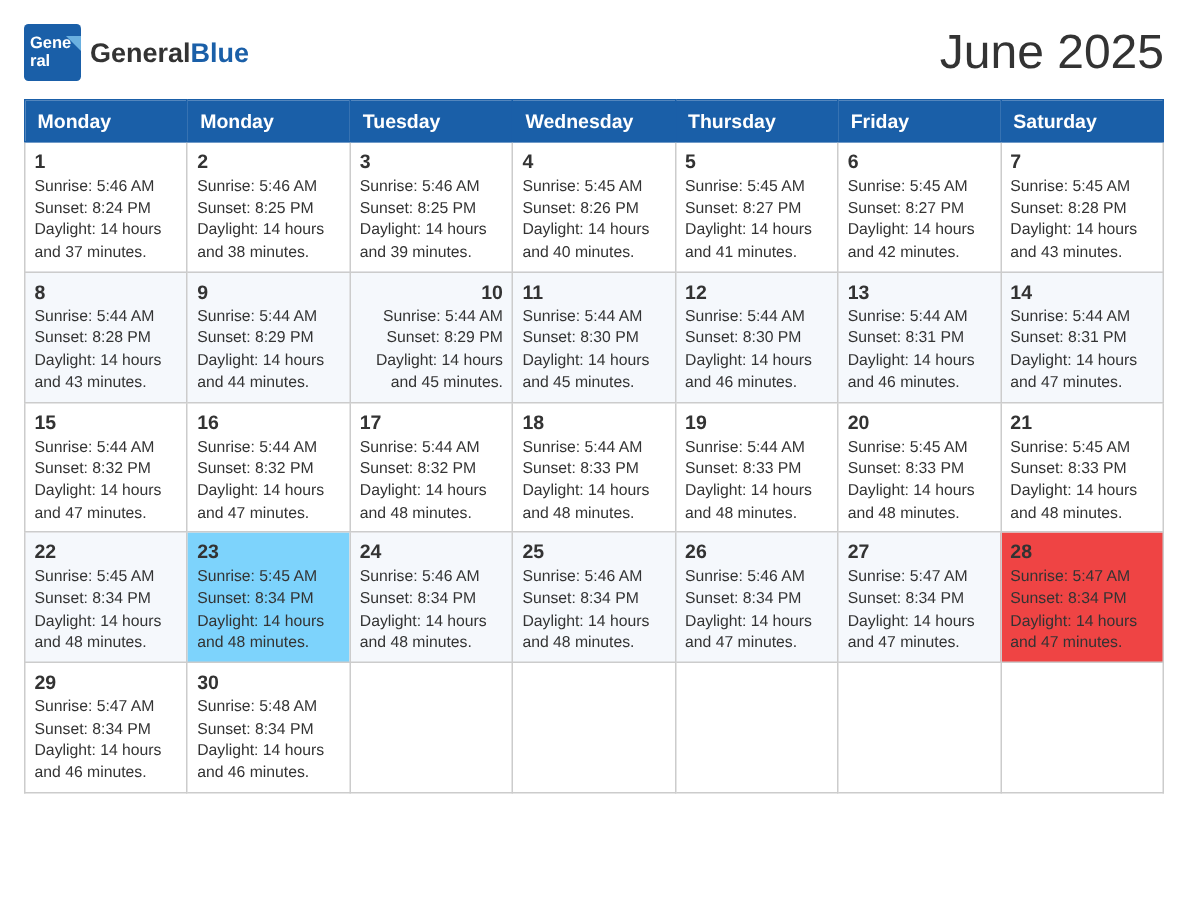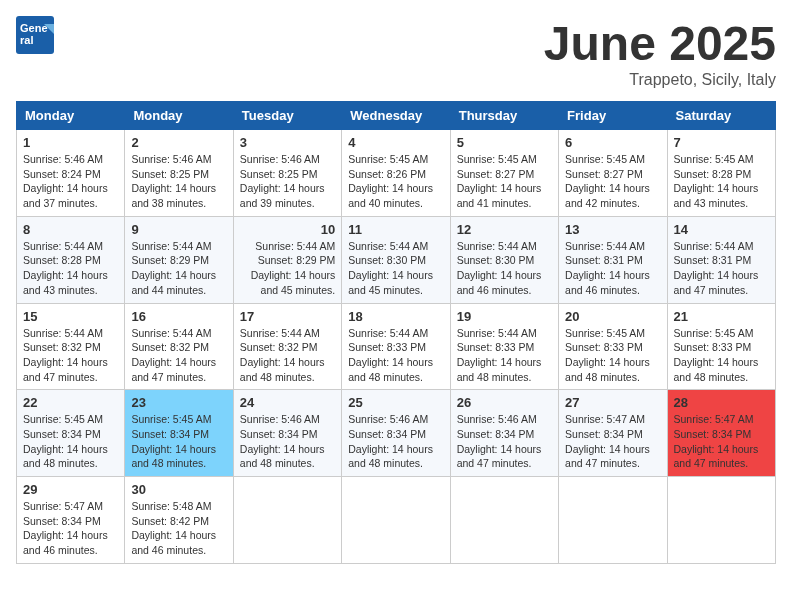--- a/index.html
+++ b/index.html
@@ -18,22 +18,22 @@
     }
     .logo {
       display: flex;
       flex-direction: column;
       align-items: flex-end;
     }
     .title-block {
       text-align: right;
     }
     .month-title {
-      font-size: 48px;
-      font-weight: bold;
+      font-size: 32px;
+      font-weight: normal;
       color: #333;
     }
     .location {
       font-size: 16px;
       color: #555;
     }
     .calendar {
       width: 100%;
       border-collapse: collapse;
       border: 1px solid #ccc;
@@ -86,25 +86,27 @@
 
 <div class="header">
   <div class="logo">
     <div class="logo-wrapper">
       <svg class="logo-svg" width="38" height="38" viewBox="0 0 38 38">
         <rect x="0" y="0" width="38" height="38" fill="#1a5fa8" rx="3"></rect>
         <text x="4" y="16" font-family="Arial" font-size="11" font-weight="bold" fill="white">Gene</text>
         <text x="4" y="28" font-family="Arial" font-size="11" font-weight="bold" fill="white">ral</text>
         <polygon points="28,8 38,8 38,18" fill="#6ab0e0"></polygon>
       </svg>
+      <div>
+        <span style="font-size:18px;font-weight:bold;color:#333;">General</span><span style="font-size:18px;font-weight:bold;color:#1a5fa8;">Blue</span>
+      </div>
     </div>
   </div>
   <div class="title-block">
     <div class="month-title">June 2025</div>
-    <div class="location">Trappeto, Sicily, Italy</div>
   </div>
 </div>
 
 <table class="calendar">
   <thead>
     <tr>
       <th>Monday</th>
       <th>Monday</th>
       <th>Tuesday</th>
       <th>Wednesday</th>
@@ -322,21 +324,21 @@
         <td>
           <span class="day-num">29</span>
           <div class="cell-text" style="white-space: pre-line;">Sunrise: 5:47 AM
 Sunset: 8:34 PM
 Daylight: 14 hours
 and 46 minutes.</div>
         </td>
         <td>
           <span class="day-num">30</span>
           <div class="cell-text" style="white-space: pre-line;">Sunrise: 5:48 AM
-Sunset: 8:42 PM
+Sunset: 8:34 PM
 Daylight: 14 hours
 and 46 minutes.</div>
         </td>
         <td class="empty-cell" style="background: rgb(255, 255, 255);"></td>
         <td class="empty-cell" style="background: rgb(255, 255, 255);"></td>
         <td class="empty-cell" style="background: rgb(255, 255, 255);"></td>
         <td class="empty-cell" style="background: rgb(255, 255, 255);"></td>
         <td class="empty-cell" style="background: rgb(255, 255, 255);"></td>
       </tr>
     </tbody>

